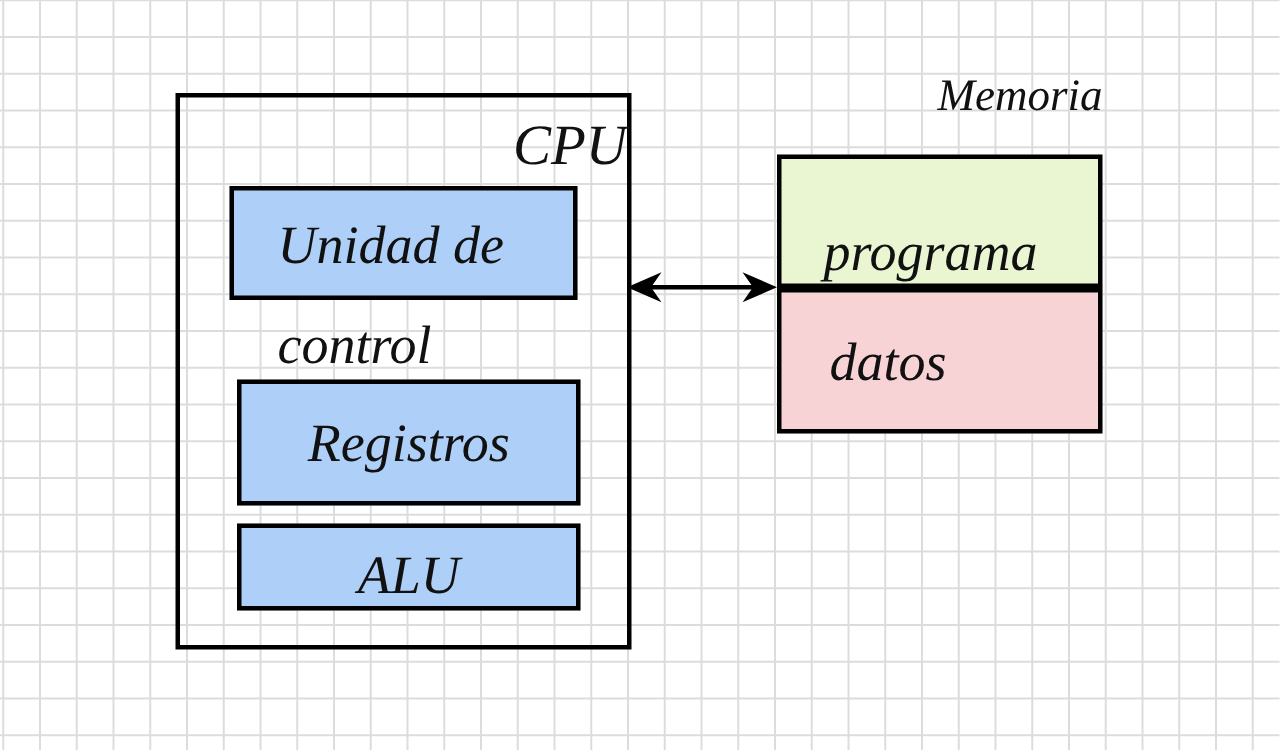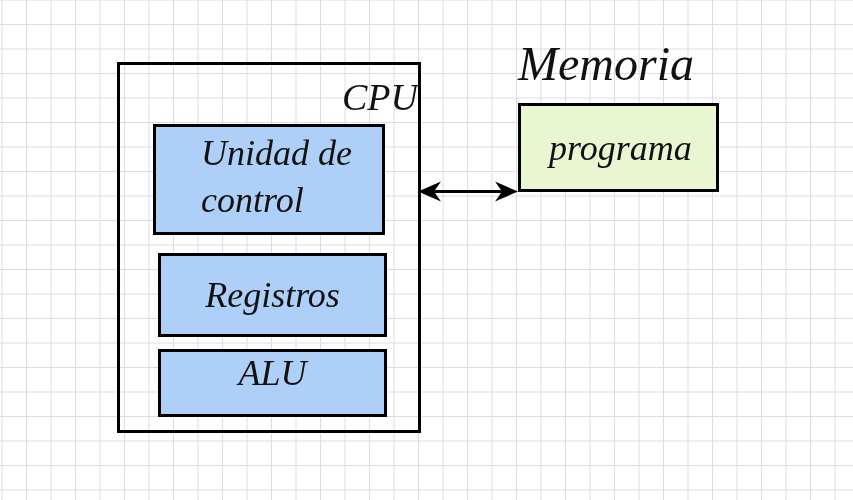--- a/index.html
+++ b/index.html
@@ -36,43 +36,43 @@
   .cpu-outline{
     left:117px;top:62px;width:304px;height:371px;
     background:transparent;
   }
   .cpu-title{
     position:absolute;left:0;top:10px;width:100%;
     text-align:right;font-size:38px;line-height:44px;
   }
   .unit-box{background:var(--color-cpu-unit-fill);}
   .unidad-box{
-    left:153px;top:124px;width:232px;height:111px;
-    padding:3px 6px 0 45px;font-size:36px;line-height:47px;
+    left:153px;top:124px;width:232px;height:76px;
+    padding:3px 6px 0 29px;font-size:36px;line-height:67px;
   }
   .registros-box{
     left:158px;top:253px;width:229px;height:84px;
     display:flex;align-items:center;justify-content:center;
     font-size:36px;
     text-align:center;
   }
   .alu-box{
-    left:158px;top:349px;width:229px;height:68px;
-    display:flex;align-items:flex-start;justify-content:center;
+    left:158px;top:349px;width:229px;height:58px;
+    display:flex;align-items:flex-end;justify-content:center;
     font-size:36px;
     font-style:italic;
   }
   .memoria-title{
     position:absolute;left:518px;top:42px;width:217px;
-    text-align:left;font-size:48px;line-height:44px;
+    text-align:right;font-size:30px;line-height:44px;
   }
   .programa-box{
-    left:518px;top:103px;width:201px;height:89px;
+    left:518px;top:103px;width:217px;height:89px;
     background:var(--color-program-fill);
-    display:flex;align-items:center;
+    display:flex;align-items:flex-end;
     padding-left:28px;font-size:36px;
   }
   .datos-box{
     left:518px;top:192px;width:217px;height:97px;
     background:var(--color-data-fill);
     display:flex;align-items:center;
     padding-left:32px;font-size:36px;
   }
   .arrow-svg{
     position:absolute;left:416px;top:176px;width:104px;height:31px;
@@ -98,20 +98,23 @@
   <div class="box unit-box alu-box italic-label">
     <span>ALU</span>
   </div>
 
   <div class="memoria-title italic-label">Memoria</div>
 
   <div class="box programa-box italic-label">
     <span>programa</span>
   </div>
 
+  <div class="box datos-box italic-label">
+    <span>datos</span>
+  </div>
 
   <svg class="arrow-svg" viewBox="0 0 104 31" aria-hidden="true">
     <line x1="10" y1="15.5" x2="94" y2="15.5" stroke="#000000" stroke-width="3"></line>
     <path d="M2,15.5 L25,5.5 L18,15.5 L25,25.5 Z" fill="#000000"></path>
     <path d="M102,15.5 L79,5.5 L86,15.5 L79,25.5 Z" fill="#000000"></path>
   </svg>
 
 </div>
 
 </body></html>

